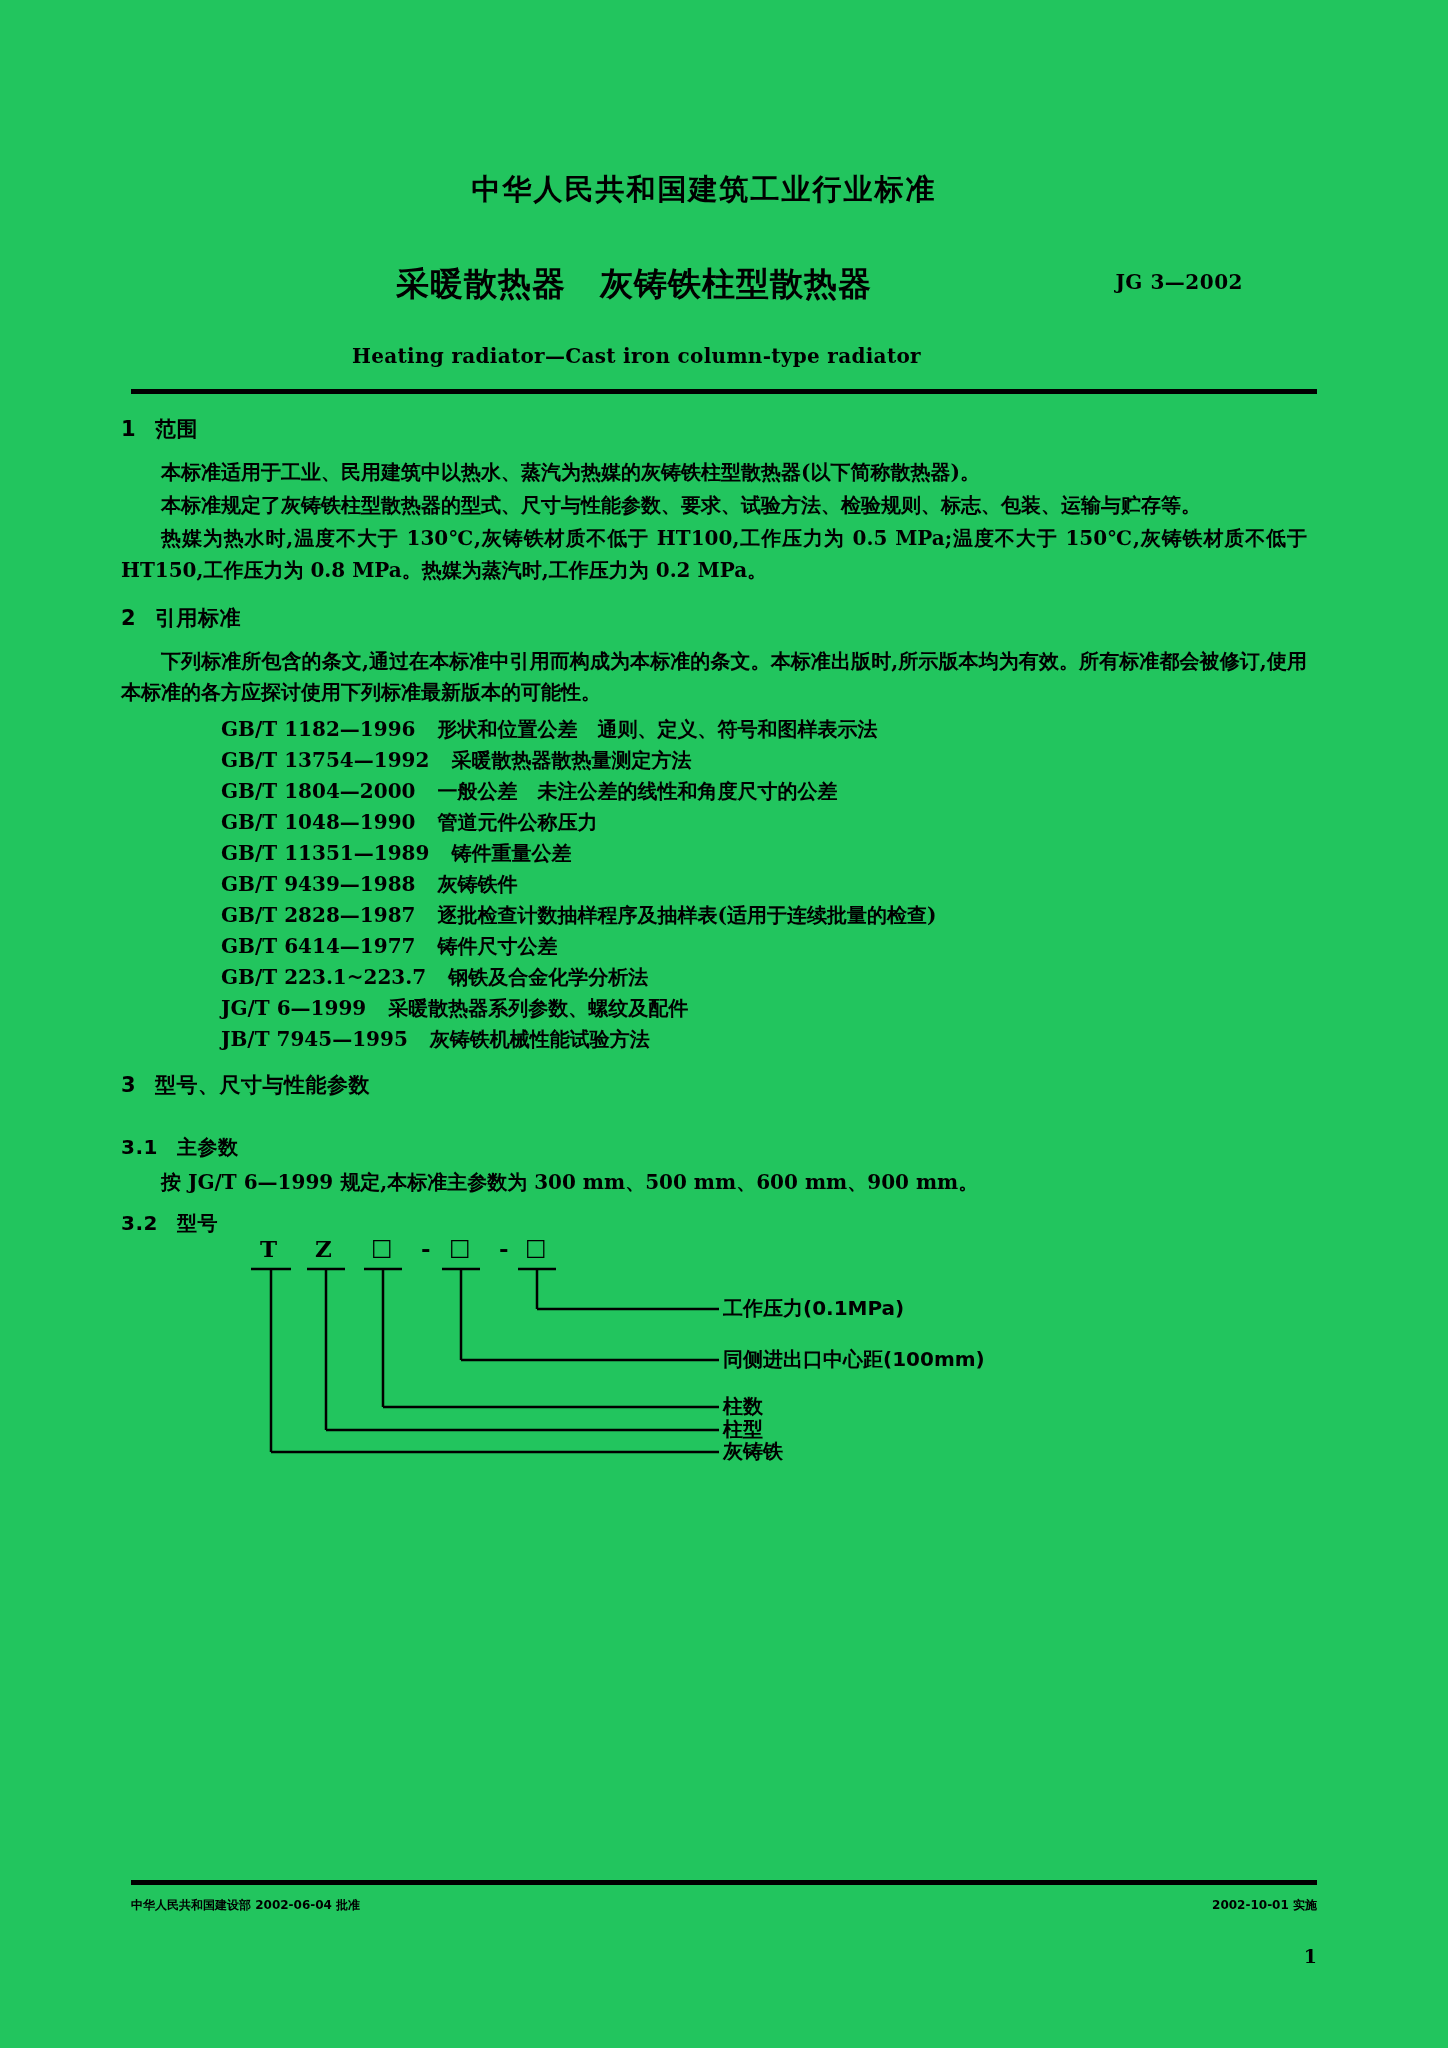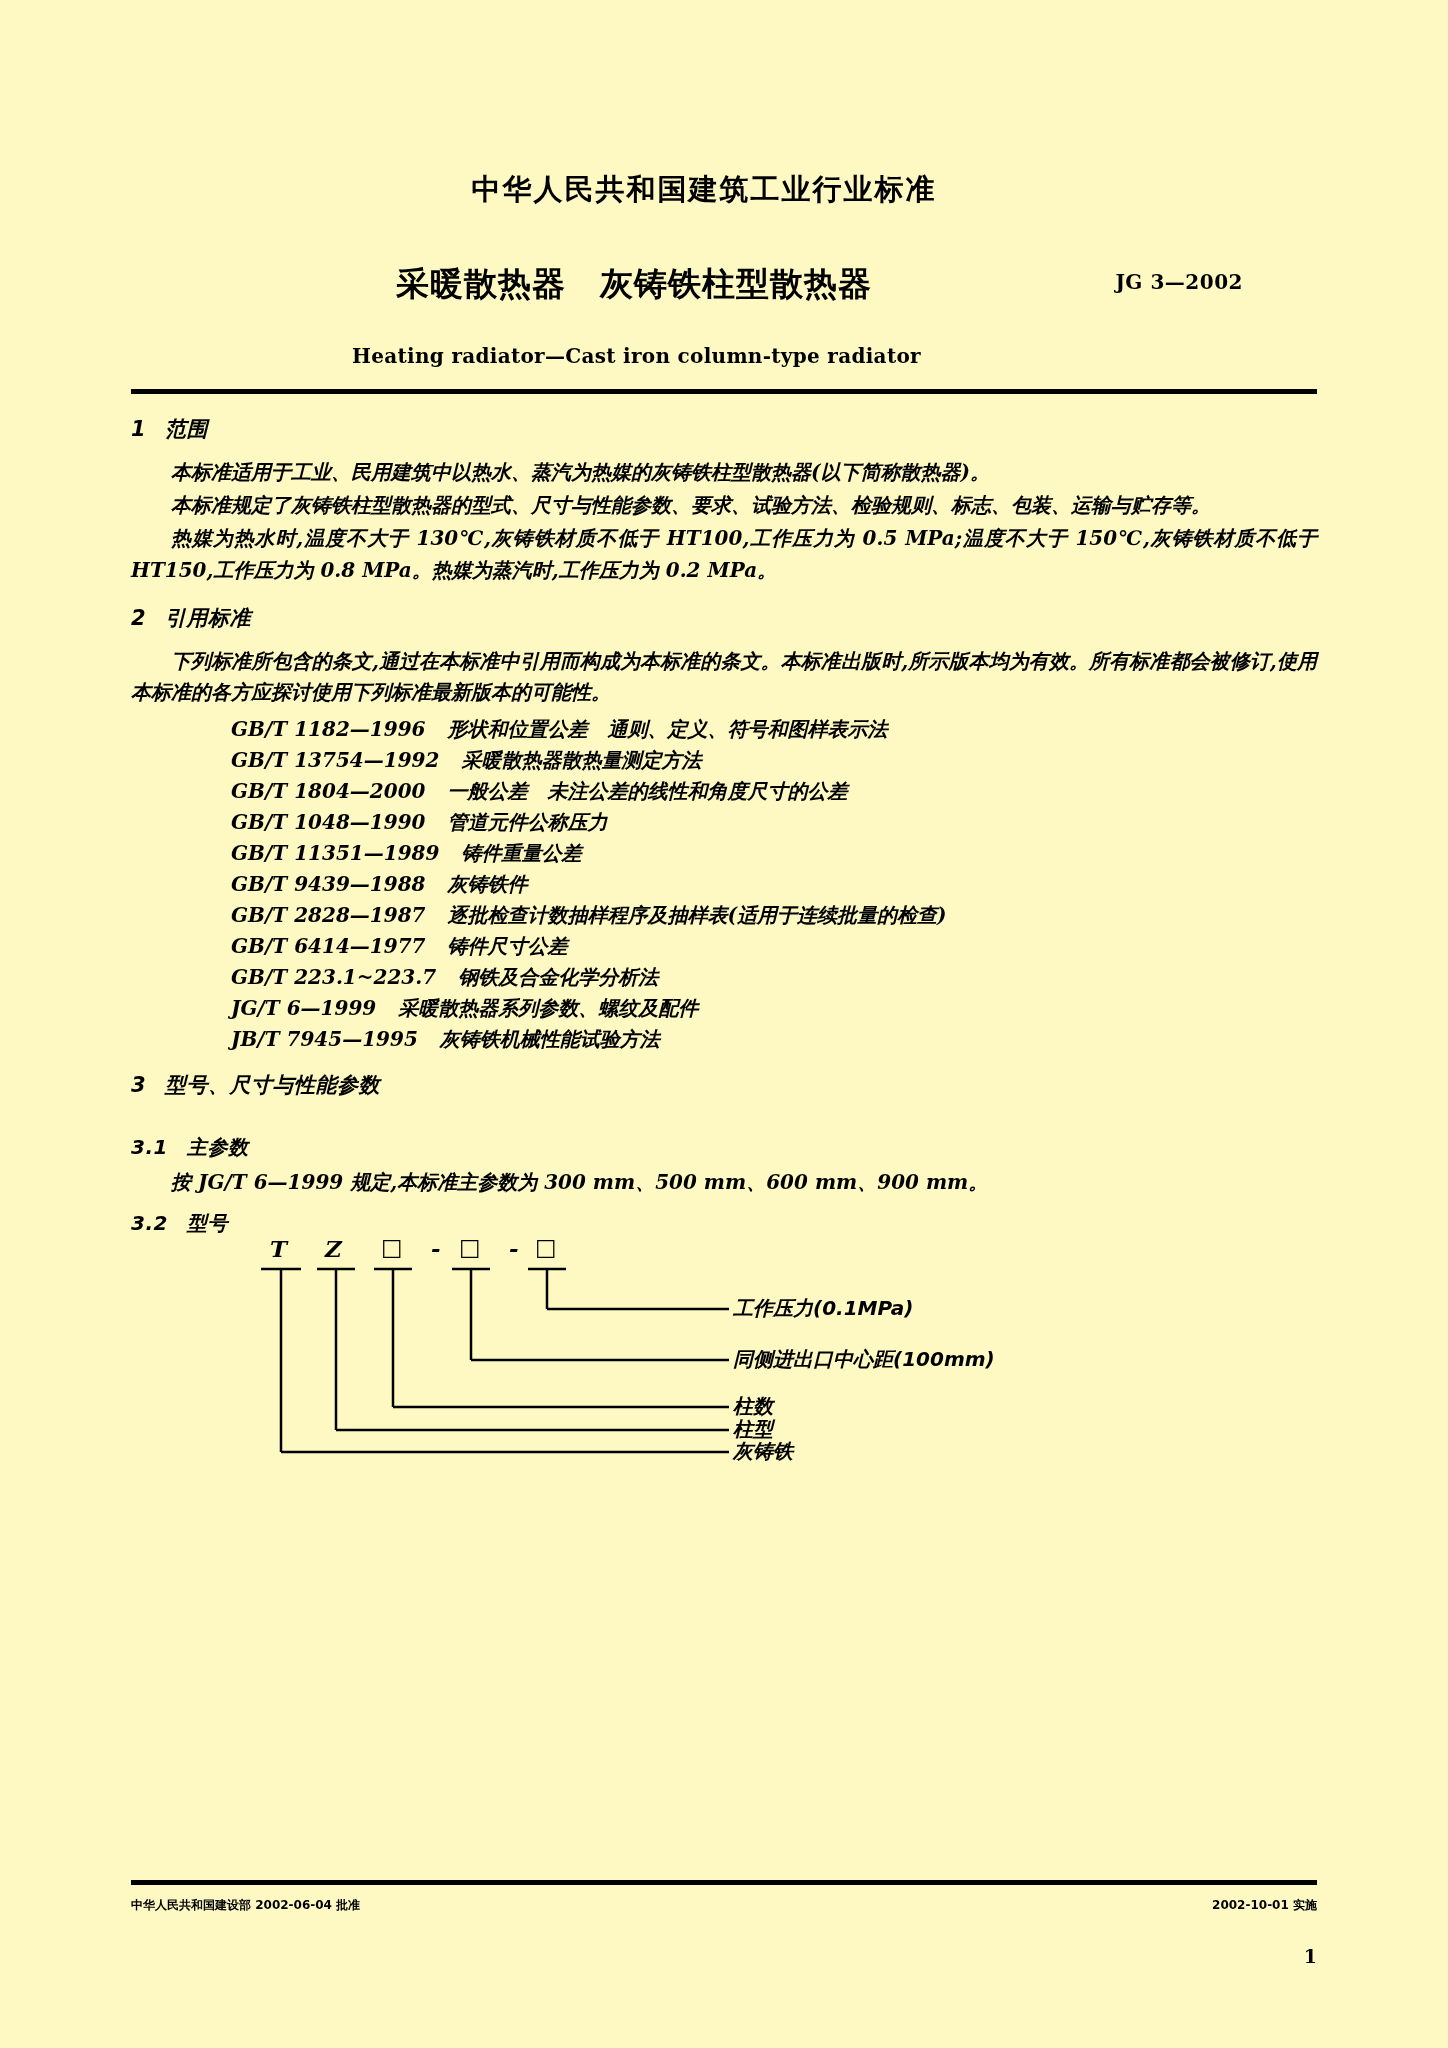--- a/index.html
+++ b/index.html
@@ -9,21 +9,21 @@
   }
   body {
     font-family: "DejaVu Serif", "Liberation Serif", serif;
     color: #000000;
   }
   .page {
     position: relative;
     width: 1448px;
     height: 2048px;
     margin: 0 auto;
-    background: #fef9c3;
+    background: #22c55e;
     overflow: hidden;
   }
 
   
   .header-block {
     position: absolute;
     left: 0;
     top: 170px;
     width: 1448px;
   }
@@ -87,24 +87,23 @@
     left: 131px;
     top: 1880px;
     width: 1186px;
     height: 5px;
     background: #000;
   }
 
   
   .body-area {
     position: absolute;
-    left: 131px;
+    left: 121px;
     top: 415px;
     width: 1186px;
-    font-style: italic;
   }
   .h1 {
     font-family: "DejaVu Sans", "Liberation Sans", sans-serif;
     font-weight: bold;
     font-size: 21px;
     margin: 0 0 14px 0;
     letter-spacing: 0.5px;
   }
   .h1 .num {
     display: inline-block;

